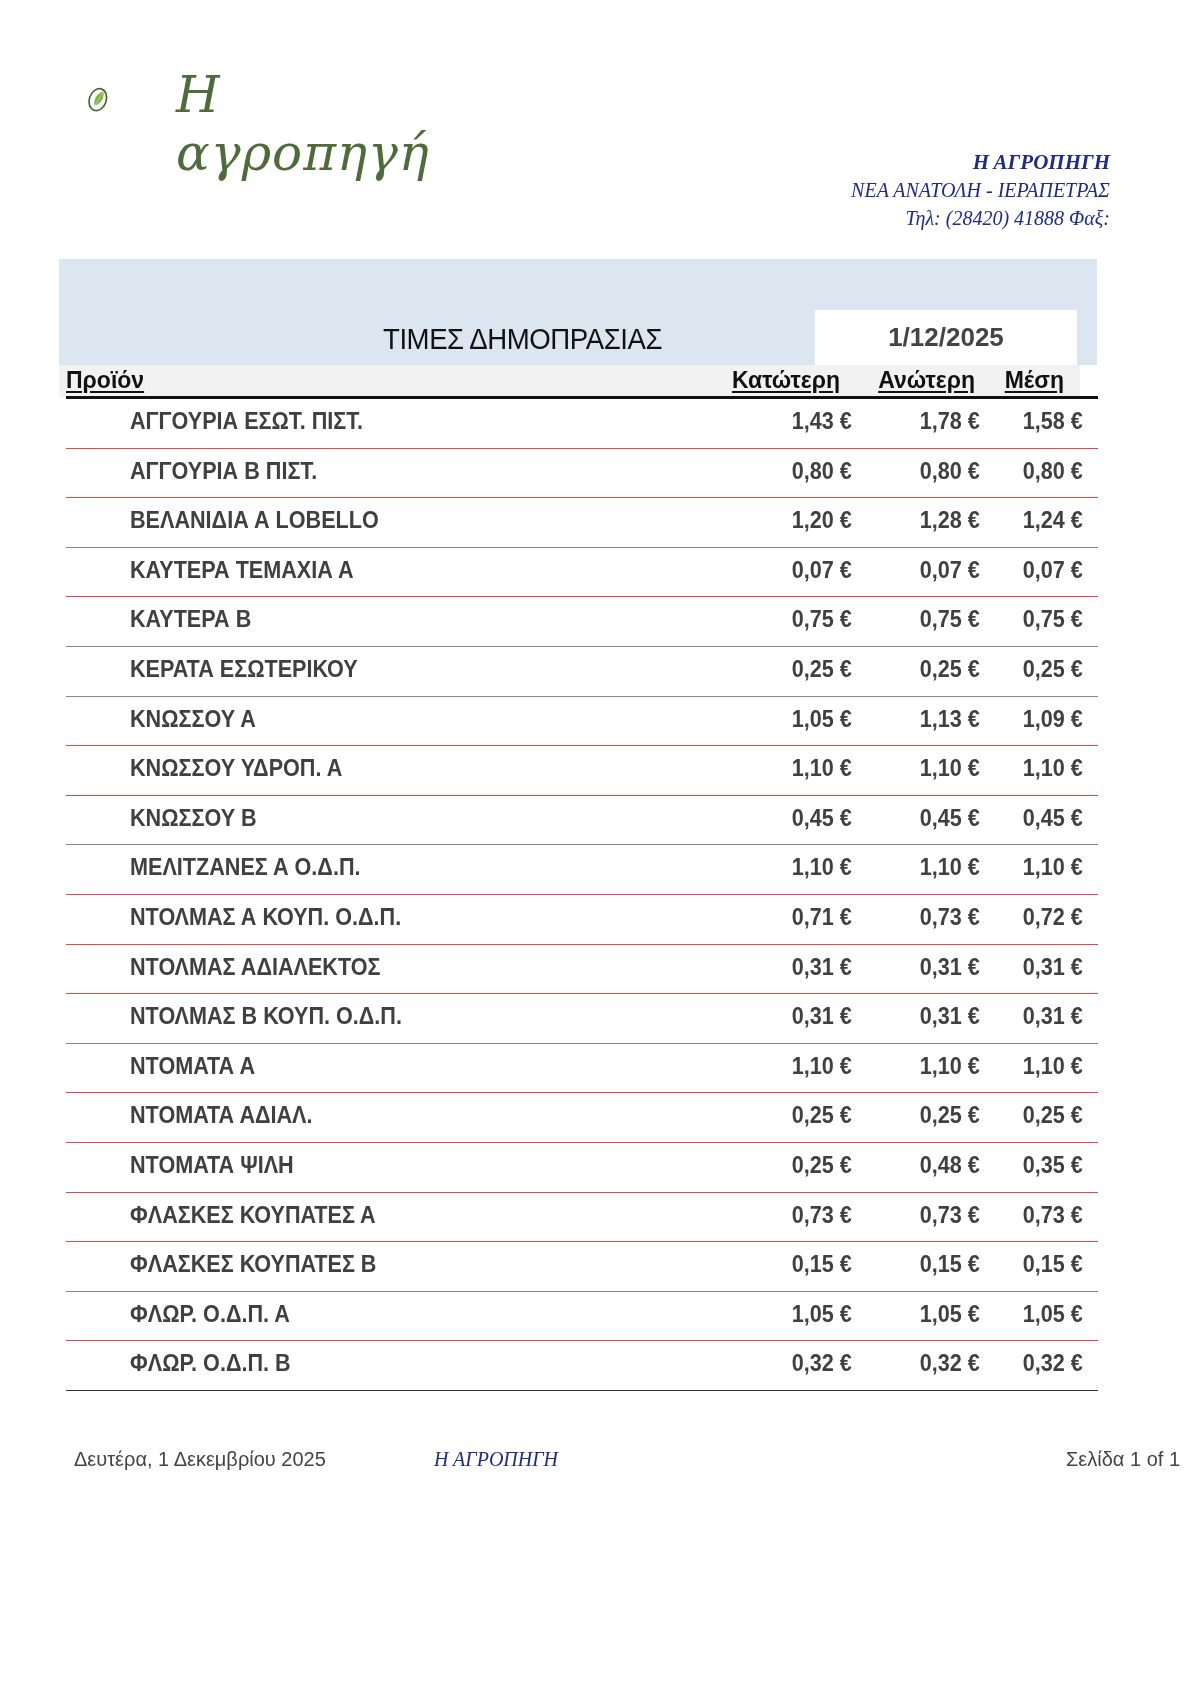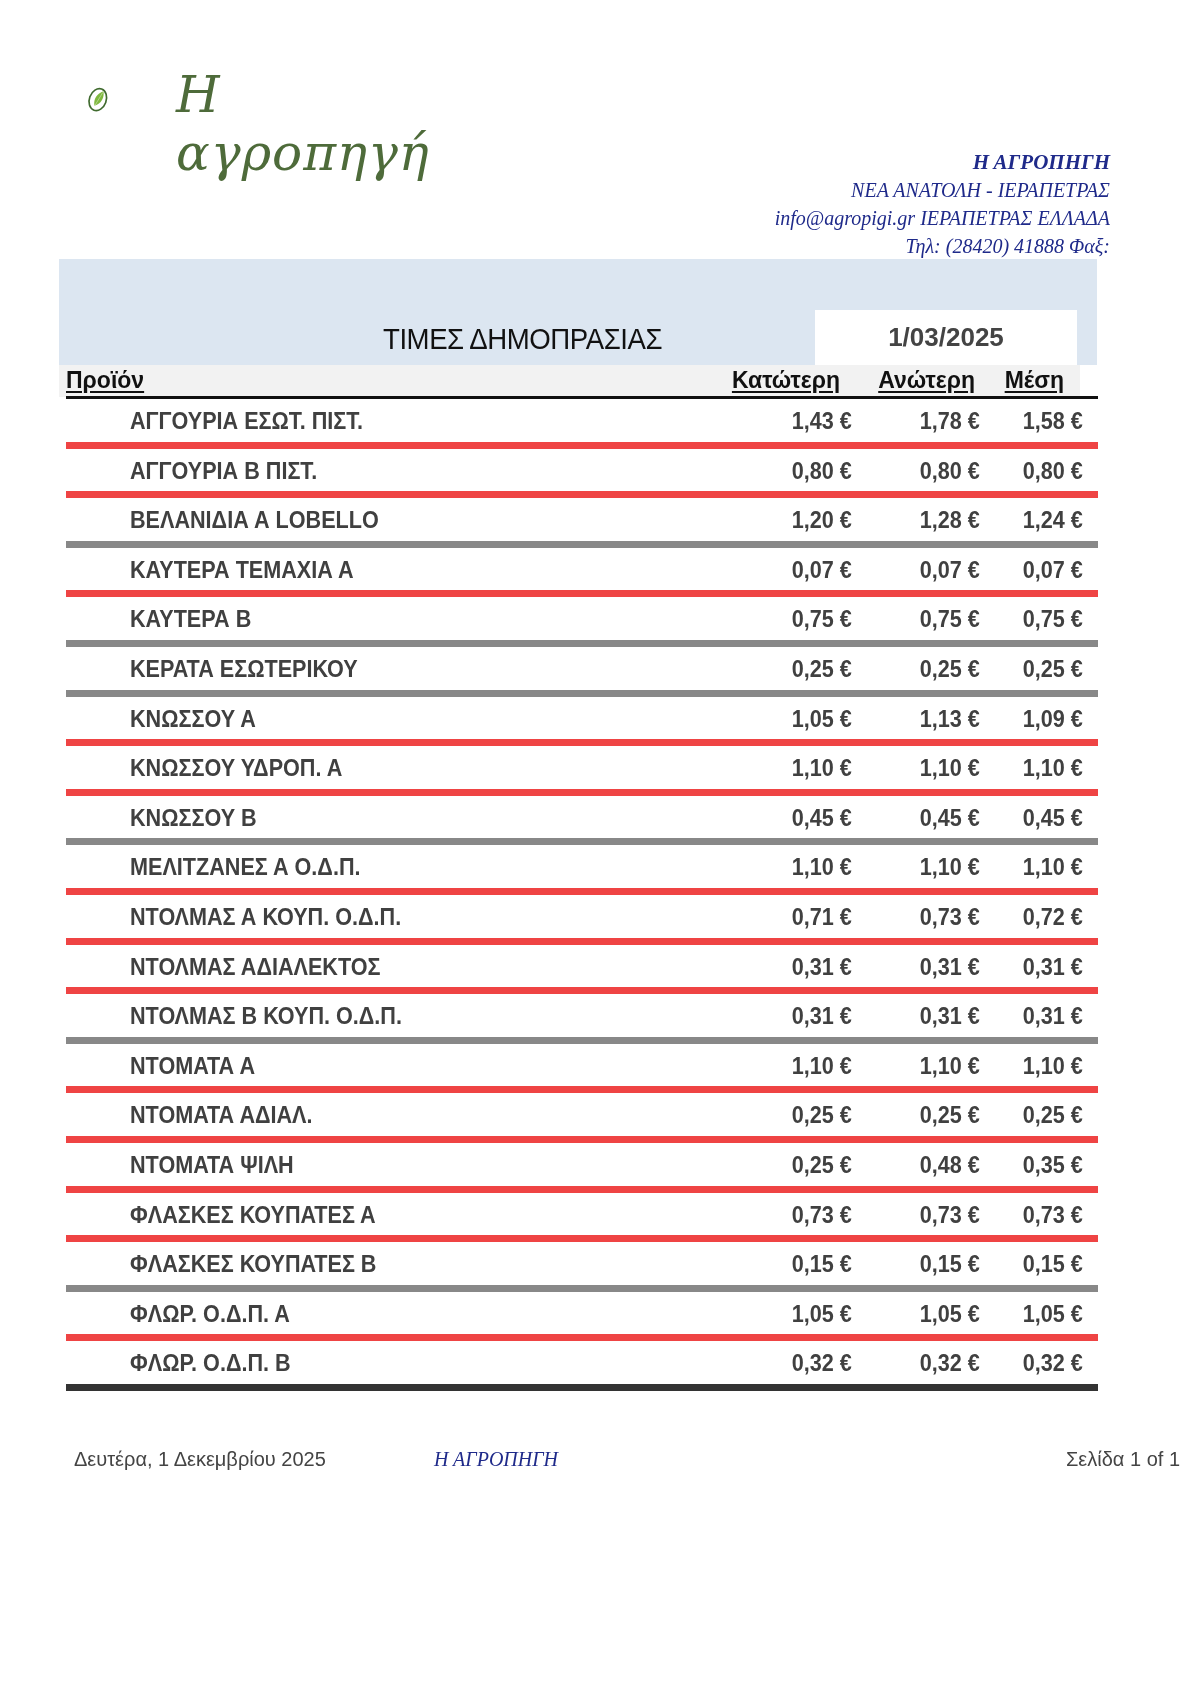--- a/index.html
+++ b/index.html
@@ -20,21 +20,21 @@
 
     .thead { position: absolute; left: 59px; top: 365px; width: 1021px; height: 32px; background: #f2f2f2; }
     .thead .h { position: absolute; top: 2px; font-size: 23px; font-weight: bold; color: #111; text-decoration: underline; text-underline-offset: 3px; }
     .thead .h-product { left: 7px; }
     .thead .h-low { right: 240px; }
     .thead .h-high { right: 105px; }
     .thead .h-avg { right: 16px; }
     .thead-line { position: absolute; left: 66px; top: 396px; width: 1032px; height: 3px; background: #111; }
 
     .rows { position: absolute; left: 66px; top: 399px; width: 1032px; }
-    .row { position: relative; height: 49.6px; border-bottom: 7px solid #ef4444; box-sizing: border-box; }
+    .row { position: relative; height: 49.6px; border-bottom: 1px solid #ef4444; box-sizing: border-box; }
     .row.light { border-bottom-color: #888; text-align: center; }
     .row:last-child { border-bottom-color: #333; }
     .row .cell { position: absolute; top: 8px; font-size: 24px; font-weight: bold; color: #404040; transform: scaleX(0.9); }
     .row .product { left: 64px; transform-origin: left; }
     .row .low { right: 246px; transform-origin: right; }
     .row .high { right: 118px; transform-origin: right; }
     .row .avg { right: 15px; transform-origin: right; }
 
     .footer { position: absolute; top: 1448px; width: 1120px; left: 66px; font-size: 20px; color: #444; }
     .footer .date { position: absolute; left: 8px; }
@@ -49,28 +49,27 @@
     <ellipse cx="42" cy="48" rx="30" ry="40" fill="none" stroke="#3f6a2e" stroke-width="6" transform="rotate(20 42 48)"></ellipse>
     <path d="M30 70 C 25 45, 40 25, 62 18 C 66 40, 55 62, 30 70 Z" fill="#7fb83f"></path>
     <path d="M32 68 C 42 52, 50 38, 60 22" stroke="#d8eec0" stroke-width="2" fill="none"></path>
   </svg>
   <span class="logo-text">Η αγροπηγή</span>
 </div>
 
 <div class="company">
   <div class="name">Η ΑΓΡΟΠΗΓΗ</div>
   <div class="line">ΝΕΑ ΑΝΑΤΟΛΗ - ΙΕΡΑΠΕΤΡΑΣ</div>
-  <div class="line">info@agropigi.gr  ΙΕΡΑΠΕΤΡΑΣ  ΕΛΛΑΔΑ</div>
   <div class="line">Τηλ: (28420)  41888  Φαξ:</div>
 </div>
 
 <div class="title-band"></div>
 <div class="title">ΤΙΜΕΣ ΔΗΜΟΠΡΑΣΙΑΣ</div>
 <div class="date-box">
-  <span>1/03/2025</span>
+  <span>1/12/2025</span>
 </div>
 
 <div class="thead">
   <span class="h h-product">Προϊόν</span>
   <span class="h h-low">Κατώτερη</span>
   <span class="h h-high">Ανώτερη</span>
   <span class="h h-avg">Μέση</span>
 </div>
 <div class="thead-line"></div>
 

